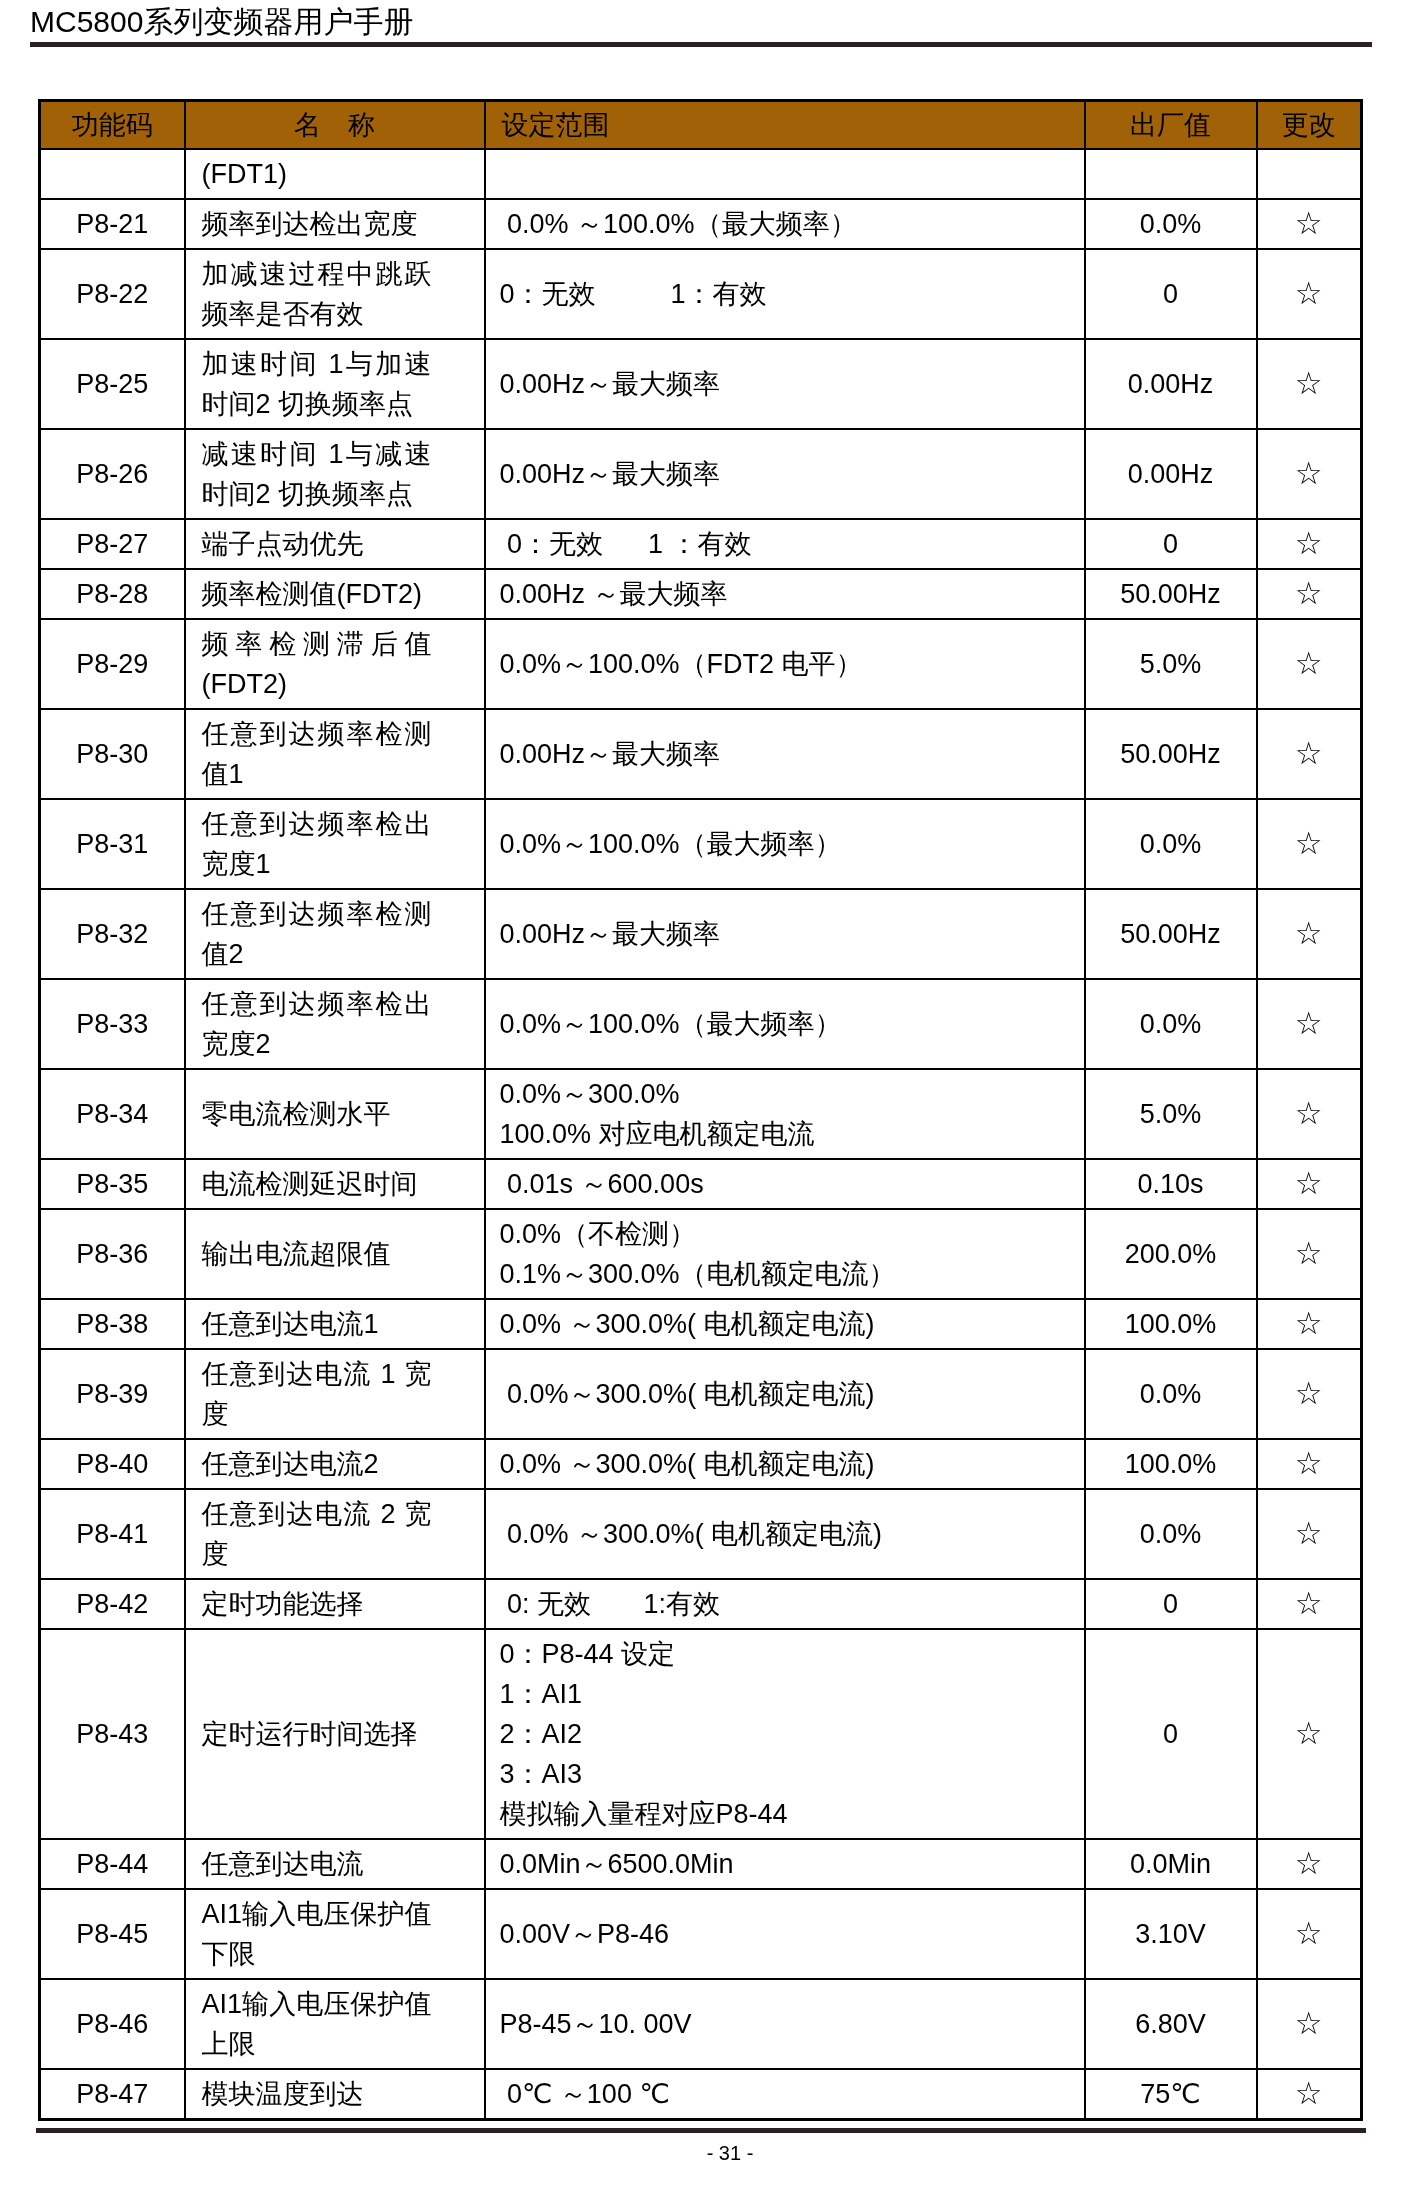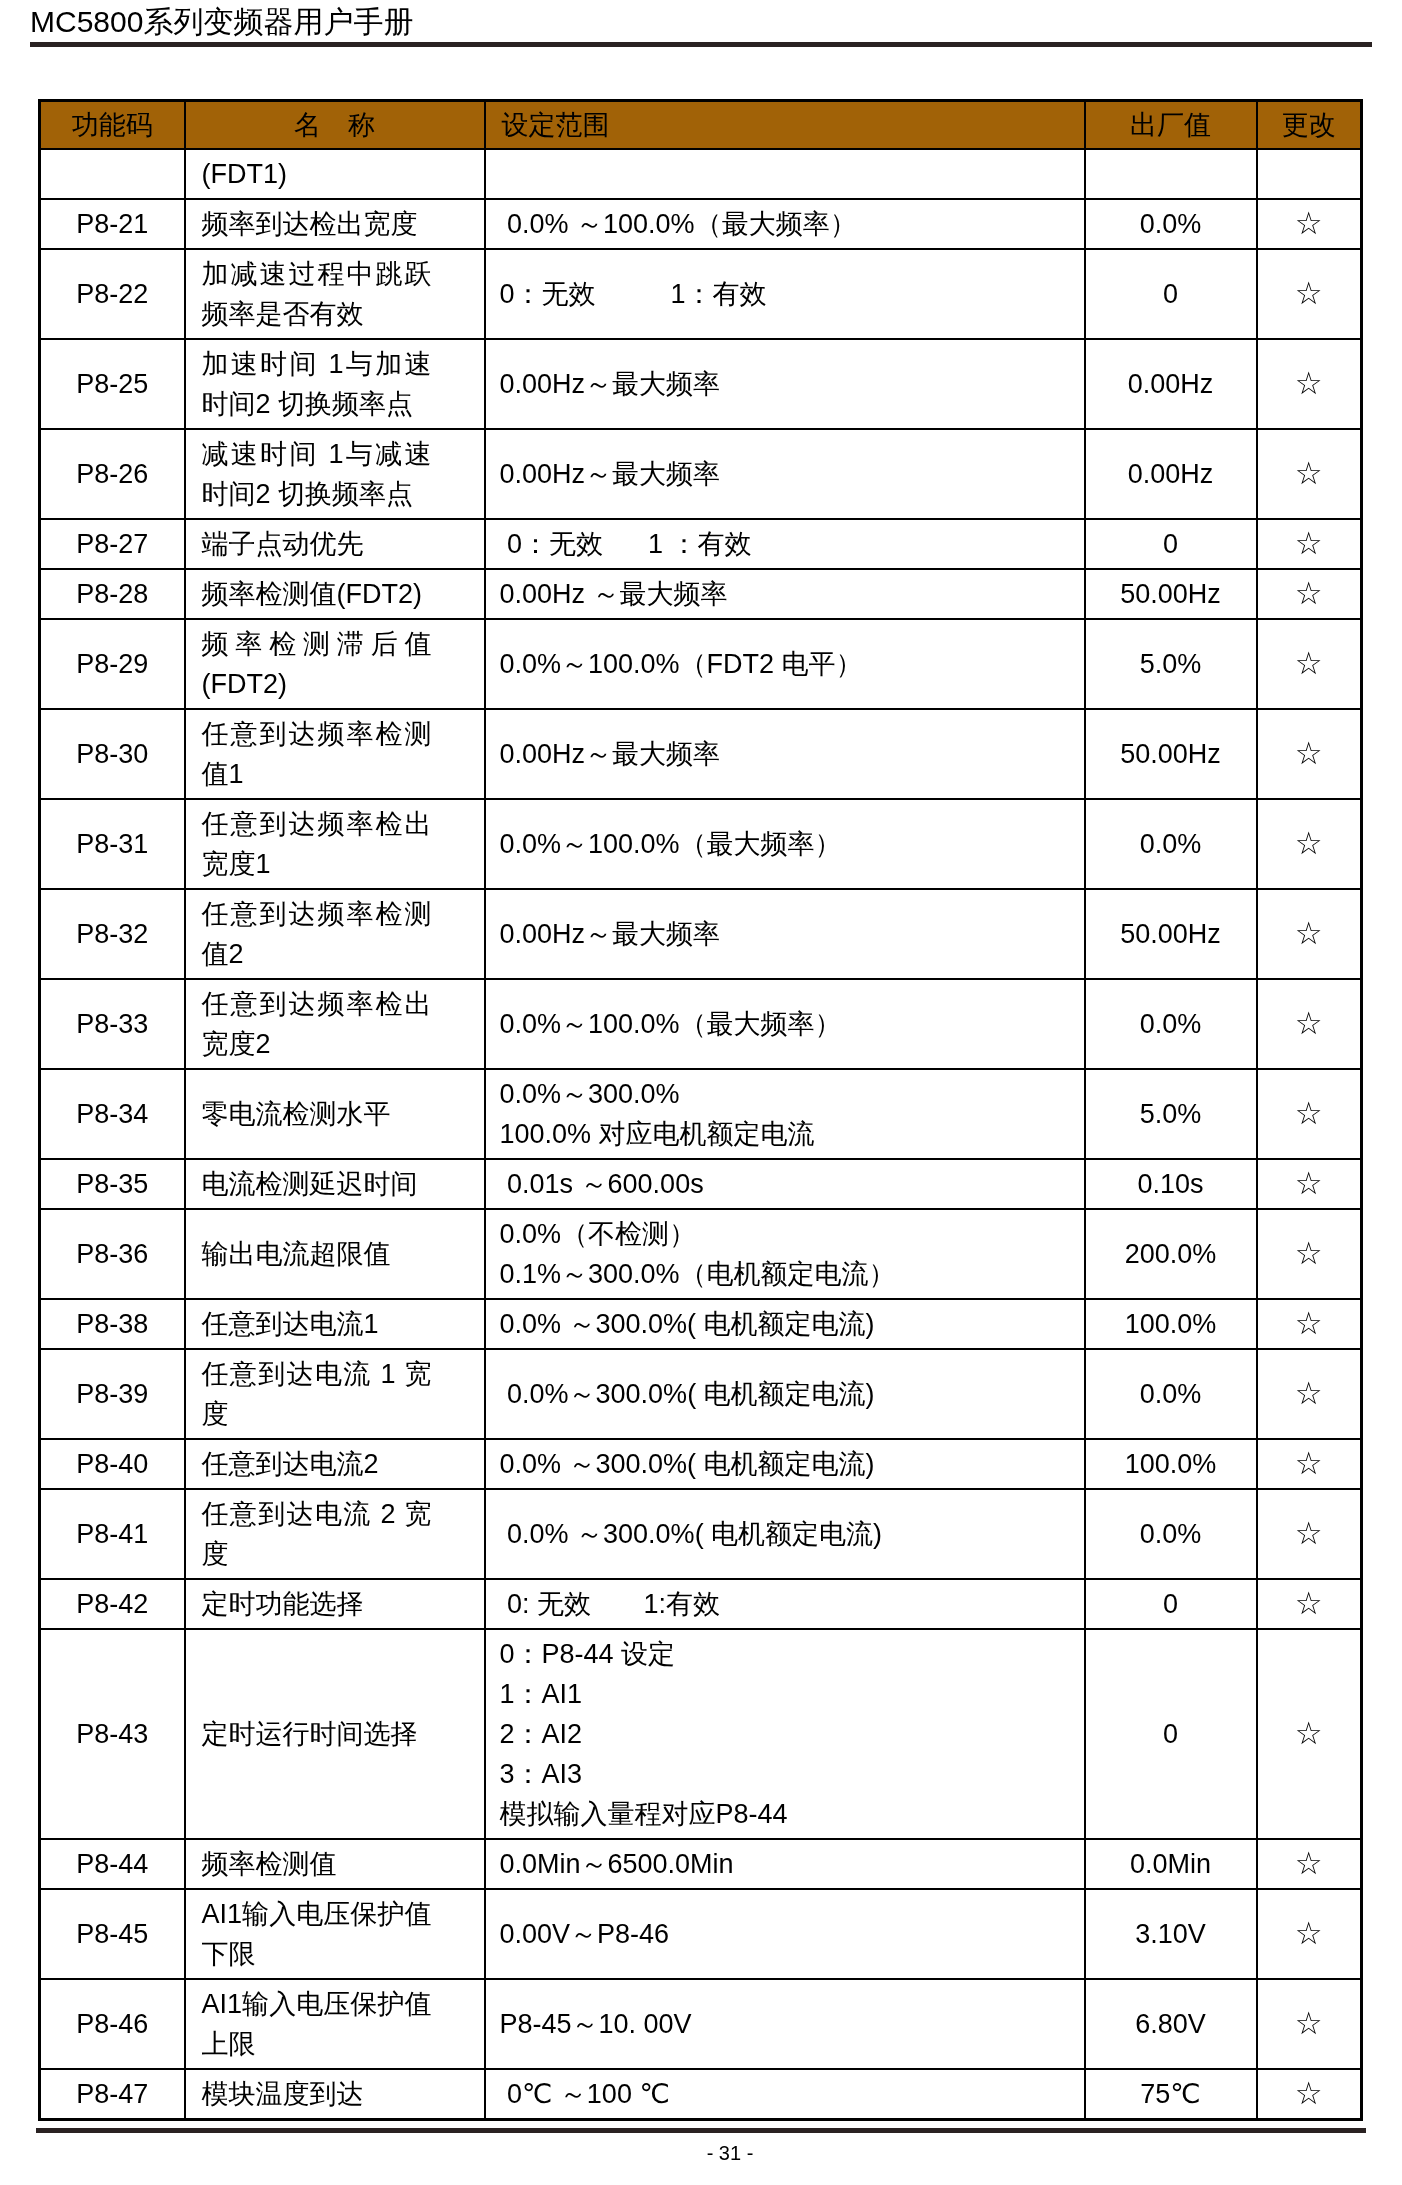--- a/index.html
+++ b/index.html
@@ -242,21 +242,21 @@
 1：AI1
 2：AI2
 3：AI3
 模拟输入量程对应P8-44</td>
     <td class="col-default">0</td>
     <td class="col-change">☆</td>
   </tr>
 
   <tr>
     <td class="col-code">P8-44</td>
-    <td class="col-name">频率检测值</td>
+    <td class="col-name">任意到达电流</td>
     <td class="col-range">0.0Min～6500.0Min</td>
     <td class="col-default">0.0Min</td>
     <td class="col-change">☆</td>
   </tr>
 
   <tr>
     <td class="col-code">P8-45</td>
     <td class="col-name">AI1输入电压保护值下限</td>
     <td class="col-range">0.00V～P8-46</td>
     <td class="col-default">3.10V</td>

